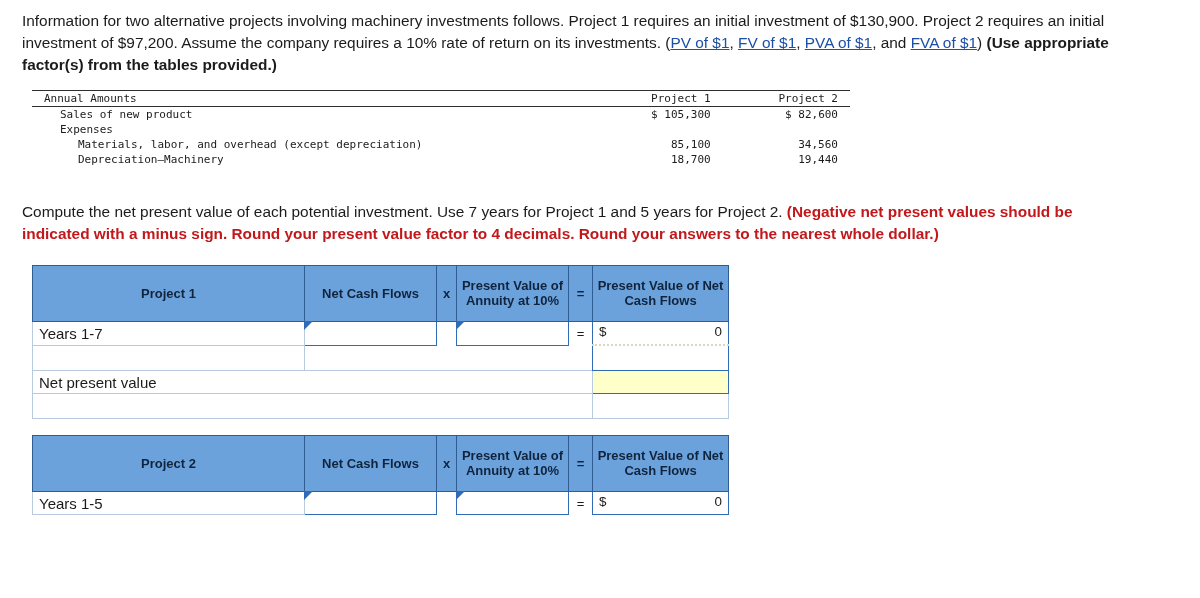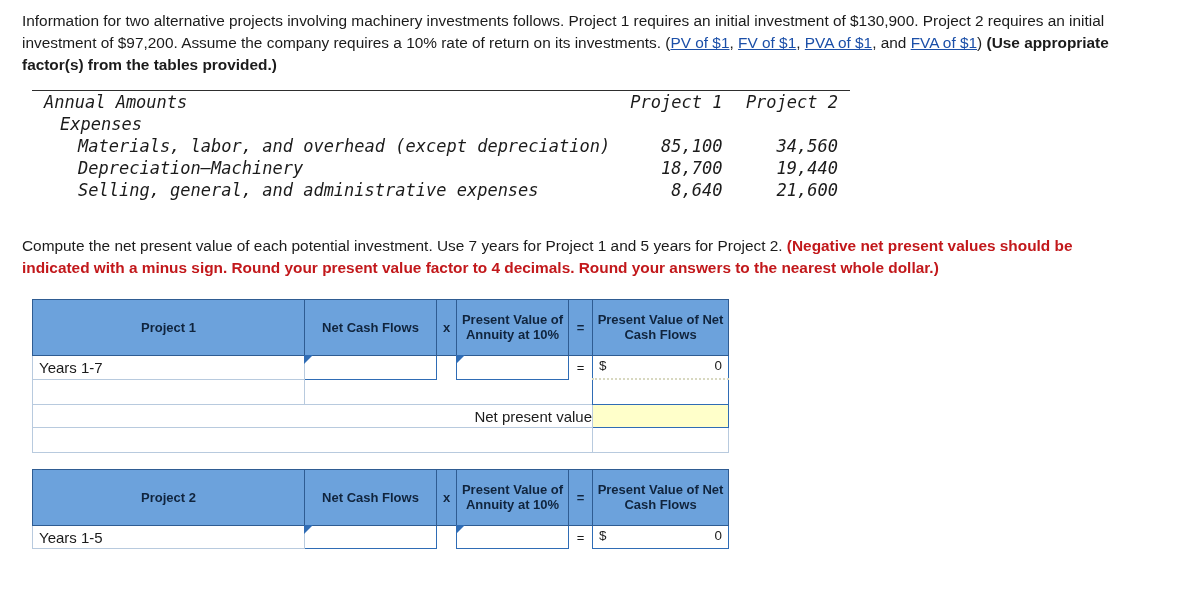--- a/index.html
+++ b/index.html
@@ -31,24 +31,23 @@
   }
   .intro .bold {
     font-weight: bold;
   }
 
   
   .mono-table {
     margin-top: 14px;
     border-collapse: collapse;
     font-family: "DejaVu Sans Mono", monospace;
-    font-size: 17px;
+    font-size: 11px;
     width: 818px;
     margin-left: 10px;
-    font-style: italic;
   }
   .mono-table td {
     padding: 1px 0 1px 0;
     white-space: pre;
     vertical-align: bottom;
   }
   .mono-table td.label {
     width: 560px;
     padding-left: 28px;
   }
@@ -146,21 +145,20 @@
   .blankrow td {
     height: 24px;
     background: #ffffff;
     border: 1px solid #b8cade !important;
   }
   .blankrow td.nb {
     border: none !important;
   }
   .npvrow .lbl {
     border: 1px solid #b8cade !important;
-    text-align: right;
   }
   .npvcell {
     background: #ffffca;
     border: 1.6px solid #2f6cb5 !important;
   }
   .sep-row td {
     height: 24px;
     border: 1px solid #b8cade !important;
     background: #ffffff;
   }
@@ -184,39 +182,39 @@
     <span>Project 2 requires an initial investment of $97,200. Assume the company requires a 10% rate of return on its investments. (</span><a href="#">PV of $1</a><span>, </span><a href="#">FV of $1</a><span>, </span><a href="#">PVA of $1</a><span>, and </span><a href="#">FVA of $1</a><span>) </span><span class="bold">(Use appropriate factor(s) from the tables provided.)</span>
   </div>
 
   <table class="mono-table">
     <tbody>
         <tr class="row-top">
       <td class="label indent0">Annual Amounts</td>
       <td class="num">Project 1</td>
       <td class="num">Project 2</td>
     </tr>
+    <tr class="line-above-all">
+      <td class="label indent1">Sales of new product</td>
+      <td class="num">$ 105,300</td>
+      <td class="num">$ 82,600</td>
+    </tr>
     <tr>
       <td class="label indent1">Expenses</td>
       <td class="num"></td>
       <td class="num"></td>
     </tr>
     <tr>
       <td class="label indent2">Materials, labor, and overhead (except depreciation)</td>
       <td class="num">85,100</td>
       <td class="num">34,560</td>
     </tr>
     <tr>
       <td class="label indent2">Depreciation–Machinery</td>
       <td class="num">18,700</td>
       <td class="num">19,440</td>
-    </tr>
-    <tr>
-      <td class="label indent2">Selling, general, and administrative expenses</td>
-      <td class="num">8,640</td>
-      <td class="num">21,600</td>
     </tr>
   </tbody>
     </table>
 
   <div class="compute">
     <span>Compute the net present value of each potential investment. Use 7 years for Project 1 and 5 years for Project 2. </span><span class="red">(Negative net present values should be indicated with a minus sign. Round your present value factor to 4 decimals. Round your answers to the nearest whole dollar.)</span>
   </div>
 
   <table class="ws">
     <colgroup>

